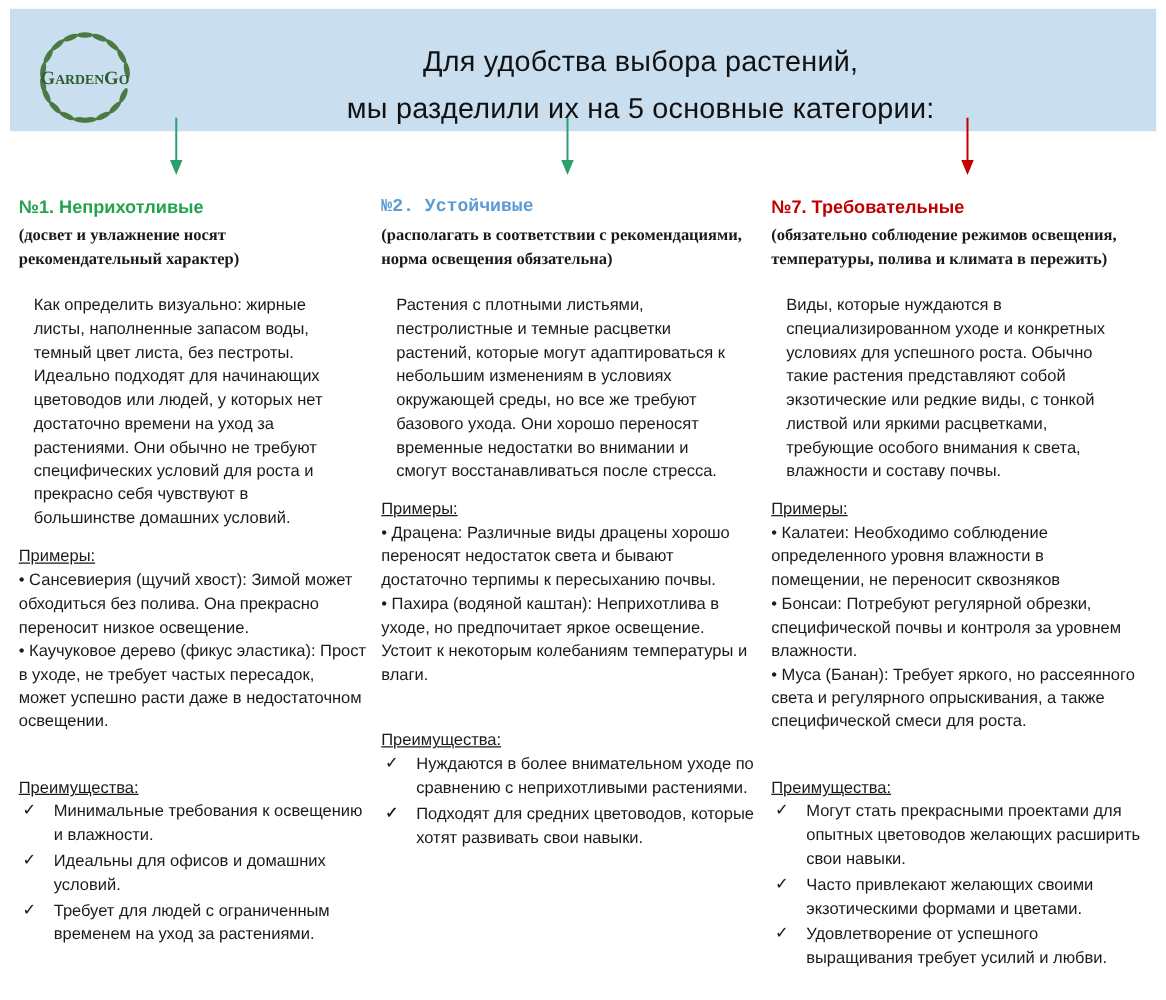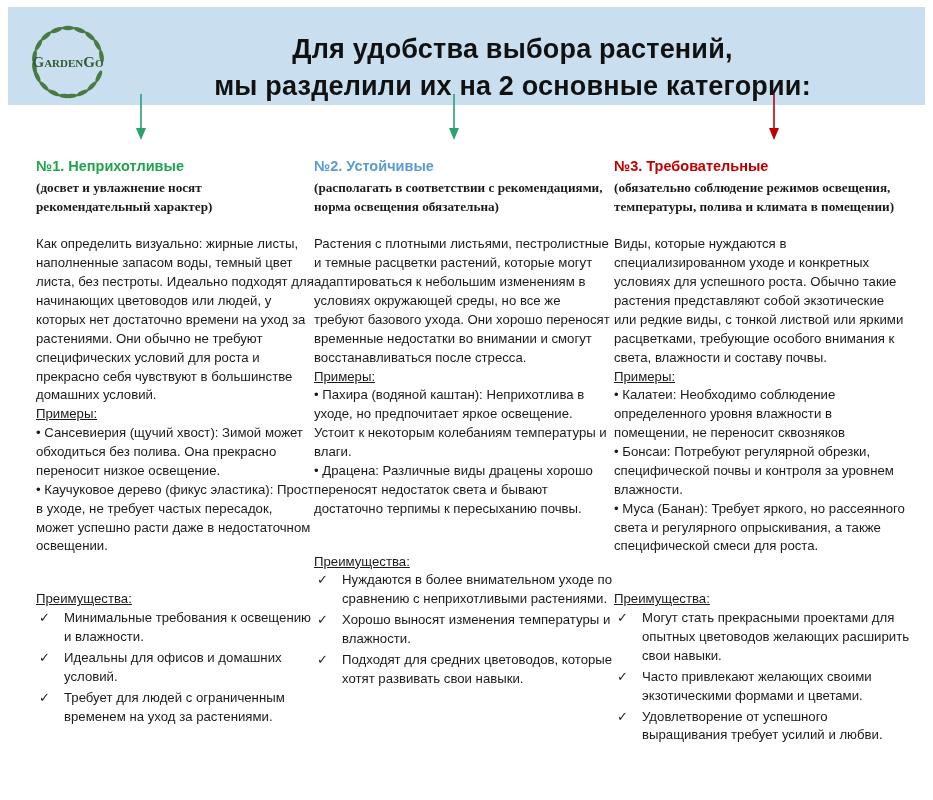--- a/index.html
+++ b/index.html
@@ -13,38 +13,38 @@
     background:#c9dff0;display:flex;align-items:flex-end;
   }
   .logo{
     width:120px;height:86px;display:flex;align-items:center;justify-content:center;
     flex:0 0 auto;
   }
   .titles{
     flex:1 1 auto;text-align:center;padding-right:28px;
   }
   .title-line{
-    font-size:27px;line-height:37px;color:#111111;font-weight:700;
+    font-size:23px;line-height:37px;color:#111111;font-weight:400;
     letter-spacing:0.2px;
   }
   .arrow{position:absolute;top:94px;width:14px;height:46px;}
   .arrow.a1{left:134px;}
   .arrow.a2{left:447px;}
   .arrow.a3{left:767px;}
   .columns{
-    position:absolute;left:36px;top:156px;width:898px;
-    display:grid;grid-template-columns:278px 300px 296px;
+    position:absolute;left:15px;top:156px;width:898px;
+    display:grid;grid-template-columns:278px 300px 296px;column-gap:12px;
   }
   .col{font-size:13.2px;line-height:1.43;}
   .col-heading{font-size:14.5px;font-weight:700;margin:0 0 2px 0;}
   .c1 .col-heading{color:#21a34f;}
-  .c2 .col-heading{color:#5b9bd5;}
+  .c2 .col-heading{color:#5b9bd5;font-family:Liberation Mono, monospace;}
   .c3 .col-heading{color:#c00000;}
   .col-subtitle{font-weight:700;margin:0 0 19px 0;font-family:Liberation Serif, serif;}
-  .col-desc{margin:0;}
+  .col-desc{margin:12px;}
   .sec-label{text-decoration:underline;margin:0;}
   .example{margin:0;}
   .bullet{display:inline;}
   .advantages{margin-top:34px;}
   .advantage{position:relative;padding-left:28px;margin:0 0 2px 0;}
   .check{
     position:absolute;left:3px;top:0;
     font-family:"DejaVu Sans",sans-serif;font-size:13px;color:#222;
   }
   .wreath-text{
@@ -76,21 +76,21 @@
         <ellipse rx="6.5" ry="2.2" transform="translate(53,75.9) rotate(175)"></ellipse>
         <ellipse rx="6.5" ry="2.2" transform="translate(64.4,72.8) rotate(155)"></ellipse>
         <ellipse rx="6.5" ry="2.2" transform="translate(74,66) rotate(135)"></ellipse>
         <ellipse rx="6.5" ry="2.2" transform="translate(80.8,56.4) rotate(115)"></ellipse>
       </g>
       <text class="wreath-text" x="50" y="47" text-anchor="middle" font-size="15" fill="#2e5c2e">GardenGo</text>
     </svg>
   </div>
   <div class="titles">
     <div class="title-line">Для удобства выбора растений,</div>
-    <div class="title-line">мы разделили их на 2 основные категории:</div>
+    <div class="title-line">мы разделили их на 5 основные категории:</div>
   </div>
 </div>
 
 <svg class="arrow a1" viewBox="0 0 14 46">
   <line x1="7" y1="0" x2="7" y2="35" stroke="#2ba06e" stroke-width="1.6"></line>
   <polygon points="2,34 12,34 7,46" fill="#2ba06e"></polygon>
 </svg>
 <svg class="arrow a2" viewBox="0 0 14 46">
   <line x1="7" y1="0" x2="7" y2="35" stroke="#2ba06e" stroke-width="1.6"></line>
   <polygon points="2,34 12,34 7,46" fill="#2ba06e"></polygon>
@@ -118,34 +118,34 @@
       <div class="advantage"><span class="check">✓</span><span>Требует для людей с ограниченным временем на уход за растениями.</span></div>
     </div>
   </div>
 
   <div class="col c2">
     <p class="col-heading">№2. Устойчивые</p>
     <p class="col-subtitle">(располагать в соответствии с рекомендациями, норма освещения обязательна)</p>
     <p class="col-desc">Растения с плотными листьями, пестролистные и темные расцветки растений, которые могут адаптироваться к небольшим изменениям в условиях окружающей среды, но все же требуют базового ухода. Они хорошо переносят временные недостатки во внимании и смогут восстанавливаться после стресса.</p>
     <p class="sec-label">Примеры:</p>
     <div>
+      <p class="example"><span class="bullet">•</span> <span>Драцена: Различные виды драцены хорошо переносят недостаток света и бывают достаточно терпимы к пересыханию почвы.</span></p>
       <p class="example"><span class="bullet">•</span> <span>Пахира (водяной каштан): Неприхотлива в уходе, но предпочитает яркое освещение. Устоит к некоторым колебаниям температуры и влаги.</span></p>
-      <p class="example"><span class="bullet">•</span> <span>Драцена: Различные виды драцены хорошо переносят недостаток света и бывают достаточно терпимы к пересыханию почвы.</span></p>
     </div>
     <div class="advantages">
       <p class="sec-label">Преимущества:</p>
       <div class="advantage"><span class="check">✓</span><span>Нуждаются в более внимательном уходе по сравнению с неприхотливыми растениями.</span></div>
-      <div class="advantage"><span class="check">✓</span><span>Хорошо выносят изменения температуры и влажности.</span></div>
+      <div class="advantage"><span class="check">✓</span></div>
       <div class="advantage"><span class="check">✓</span><span>Подходят для средних цветоводов, которые хотят развивать свои навыки.</span></div>
     </div>
   </div>
 
   <div class="col c3">
-    <p class="col-heading">№3. Требовательные</p>
-    <p class="col-subtitle">(обязательно соблюдение режимов освещения, температуры, полива и климата в помещении)</p>
+    <p class="col-heading">№7. Требовательные</p>
+    <p class="col-subtitle">(обязательно соблюдение режимов освещения, температуры, полива и климата в пережить)</p>
     <p class="col-desc">Виды, которые нуждаются в специализированном уходе и конкретных условиях для успешного роста. Обычно такие растения представляют собой экзотические или редкие виды, с тонкой листвой или яркими расцветками, требующие особого внимания к света, влажности и составу почвы.</p>
     <p class="sec-label">Примеры:</p>
     <div>
       <p class="example"><span class="bullet">•</span> <span>Калатеи: Необходимо соблюдение определенного уровня влажности в помещении, не переносит сквозняков</span></p>
       <p class="example"><span class="bullet">•</span> <span>Бонсаи: Потребуют регулярной обрезки, специфической почвы и контроля за уровнем влажности.</span></p>
       <p class="example"><span class="bullet">•</span> <span>Муса (Банан): Требует яркого, но рассеянного света и регулярного опрыскивания, а также специфической смеси для роста.</span></p>
     </div>
     <div class="advantages">
       <p class="sec-label">Преимущества:</p>
       <div class="advantage"><span class="check">✓</span><span>Могут стать прекрасными проектами для опытных цветоводов желающих расширить свои навыки.</span></div>

